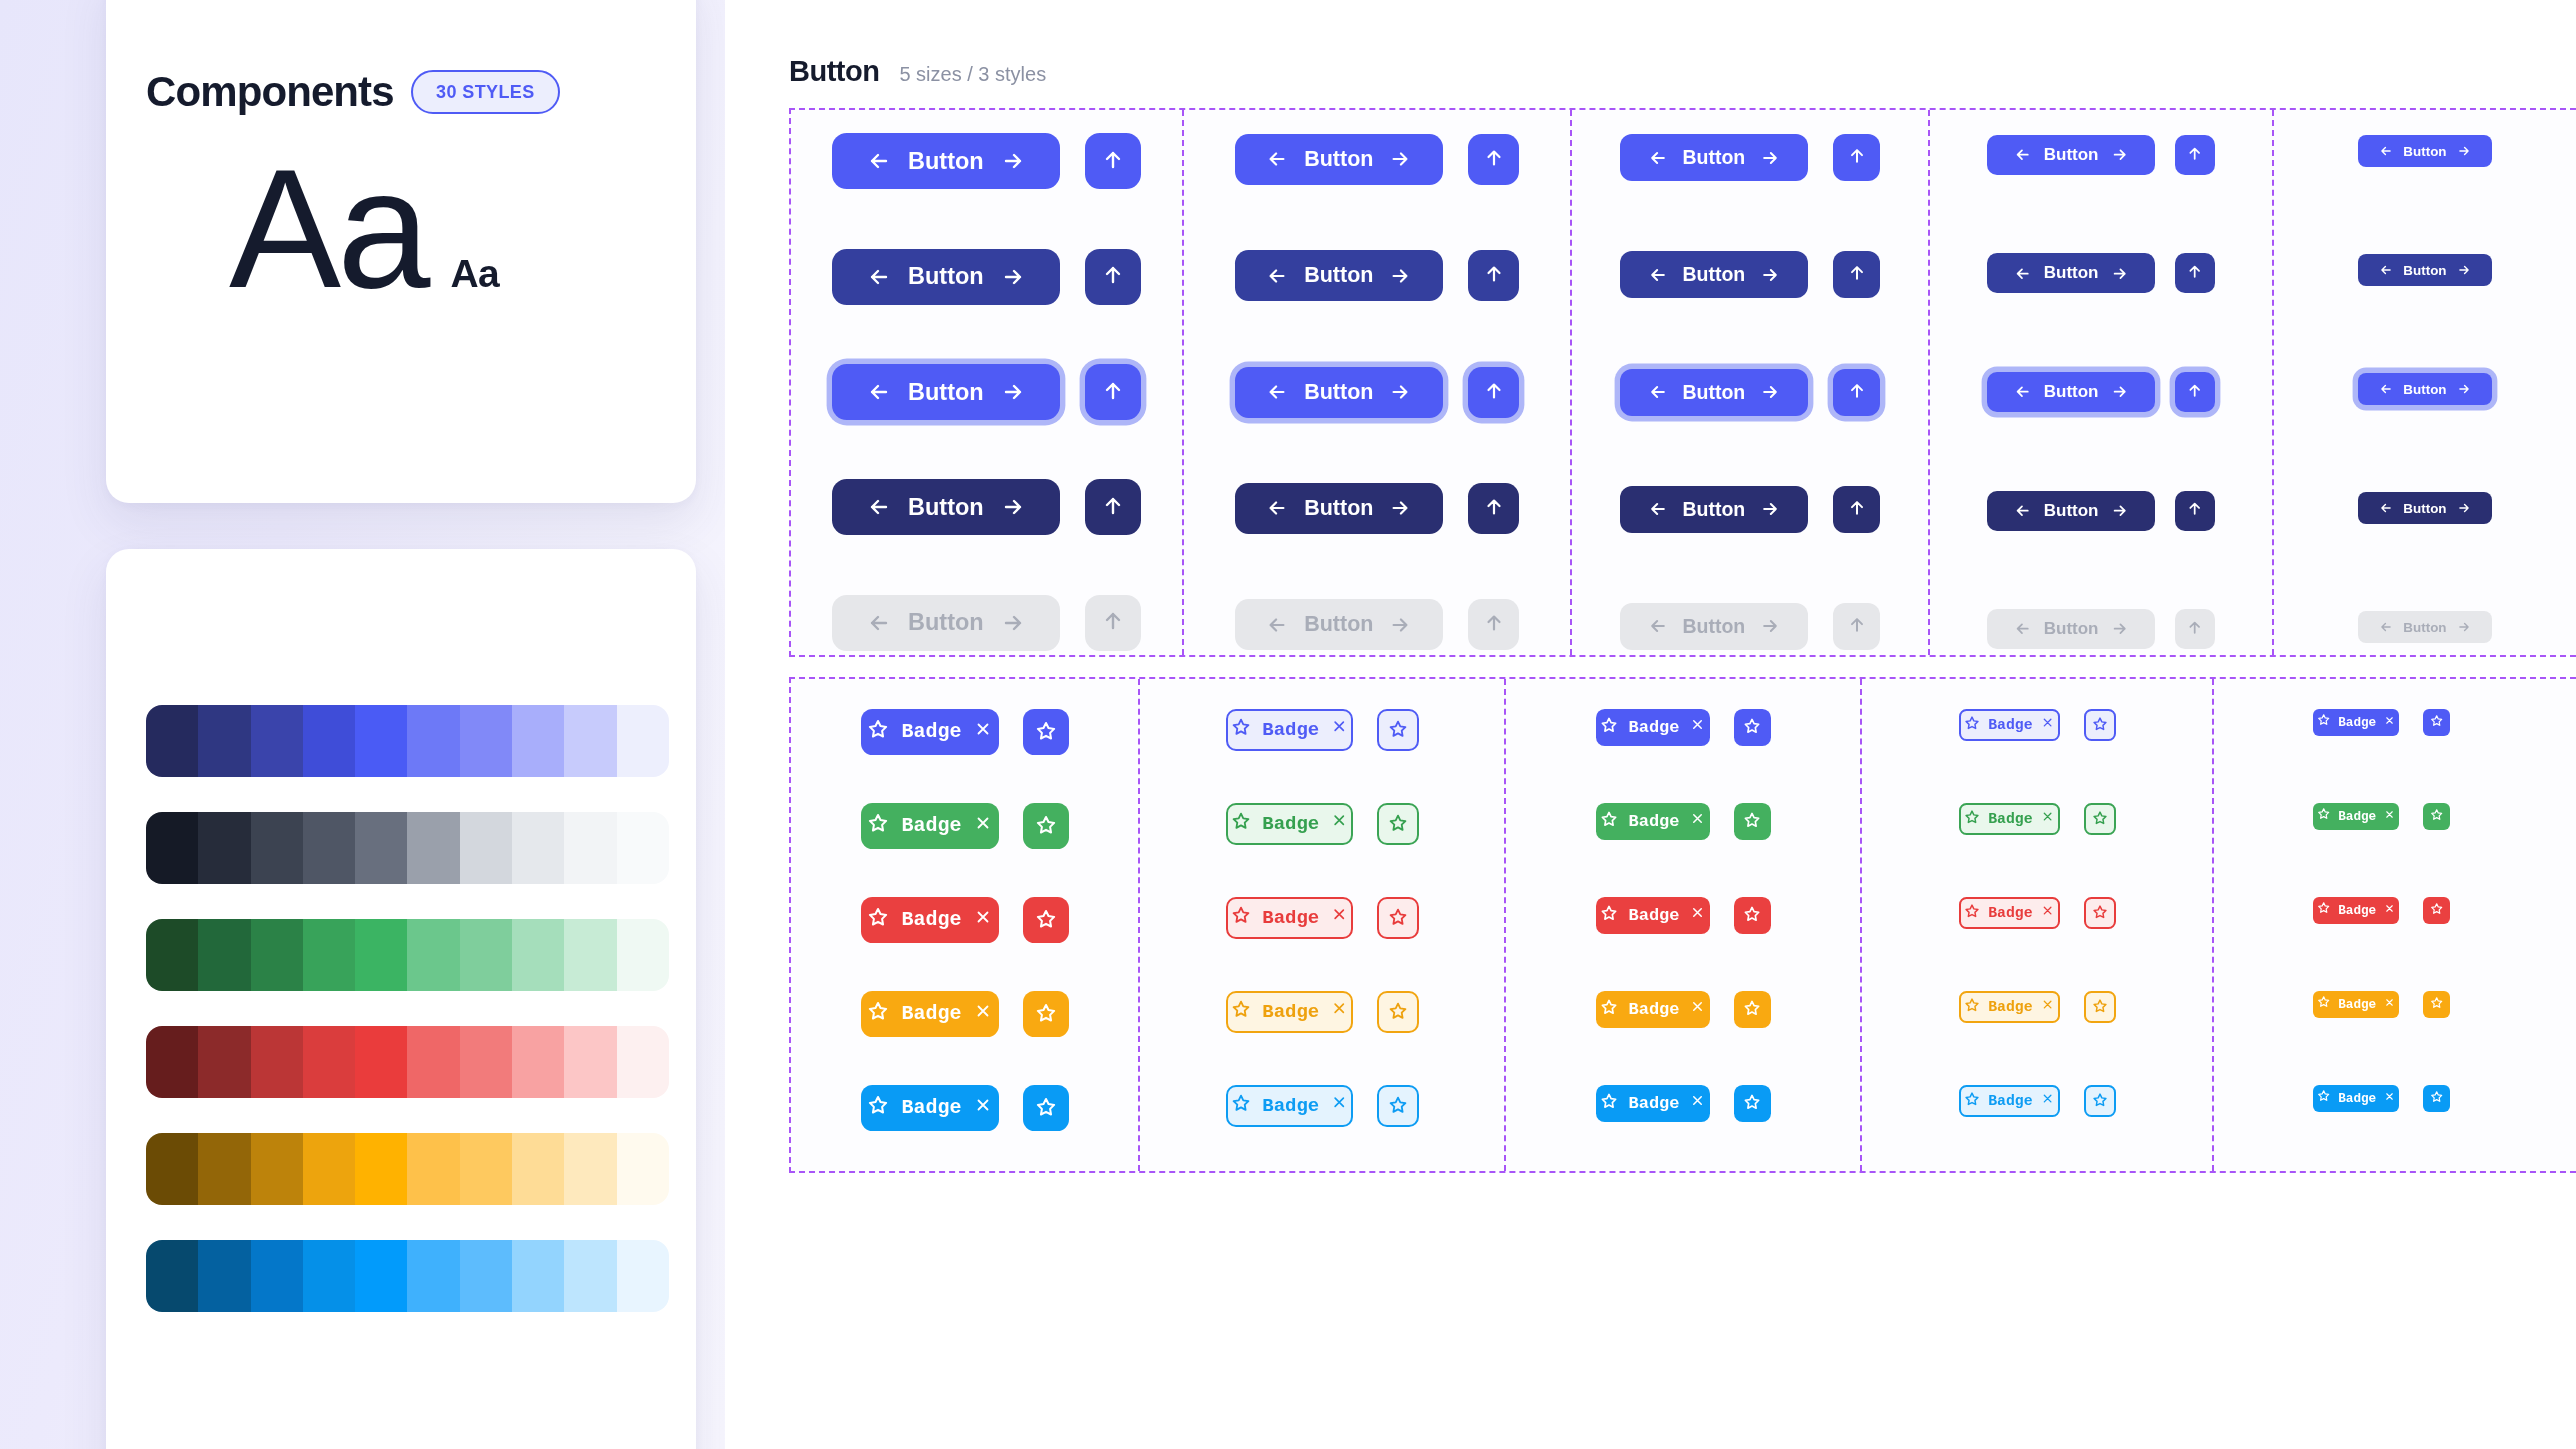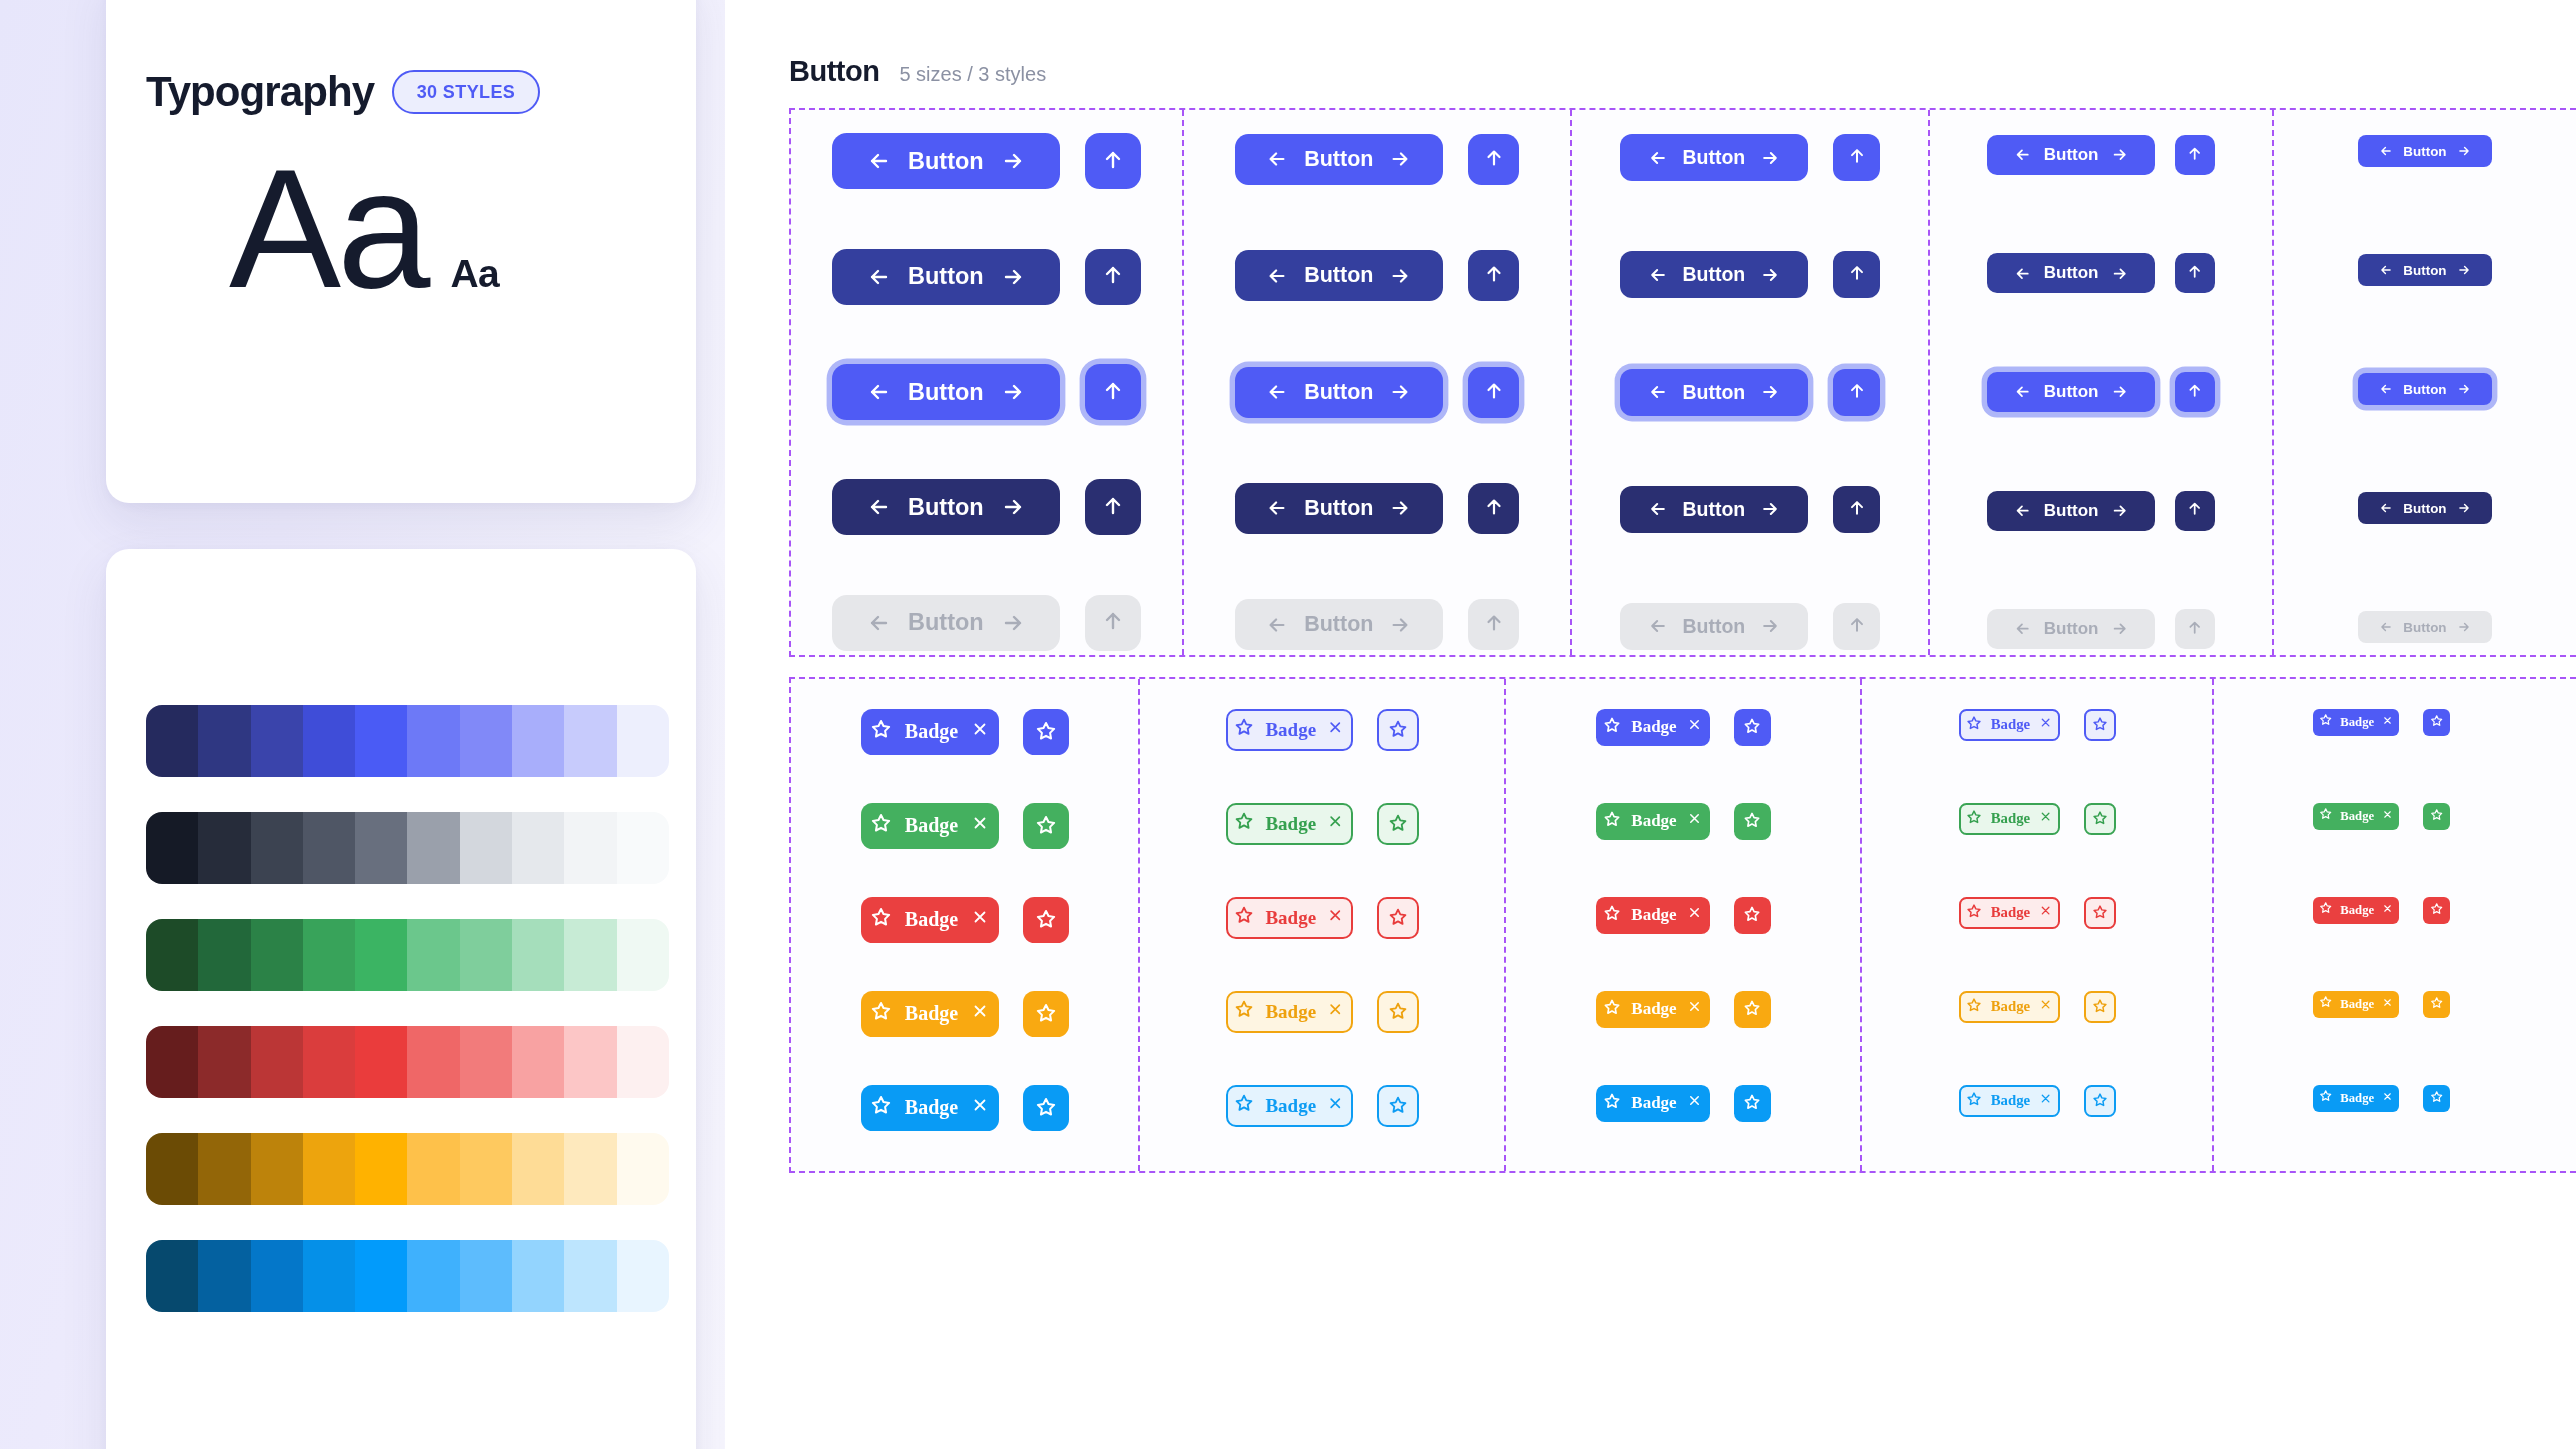--- a/index.html
+++ b/index.html
@@ -164,40 +164,40 @@
   .iconbtn.v-disabled { background: #e6e7ea; }
 
   
   .badge {
     display: inline-flex;
     align-items: center;
     justify-content: center;
     border: 2px solid transparent;
     font-weight: 700;
     white-space: nowrap;
-    font-family: Liberation Serif, serif;
+    font-family: Liberation Mono, monospace;
   }
   .badge.solid { color: #ffffff; }
   .iconbadge {
     display: inline-flex;
     align-items: center;
     justify-content: center;
     border: 2px solid transparent;
   }
 </style>
 </head>
 <body>
 
 <div class="page">
 
   <div class="left-panel">
 
     <div class="card card-typography" style="padding: 97px 40px 0 40px;">
       <div class="card-head">
-        <div class="card-title">Typography</div>
+        <div class="card-title">Components</div>
         <div class="pill">30 STYLES</div>
       </div>
       <div class="specimen">
         <span class="big">Aa</span>
         <span class="small">Aa</span>
       </div>
     </div>
 
     <div class="card card-colors" style="padding: 70px 0 0 40px; overflow: hidden;">
       <div class="ramps" id="color-ramps">

